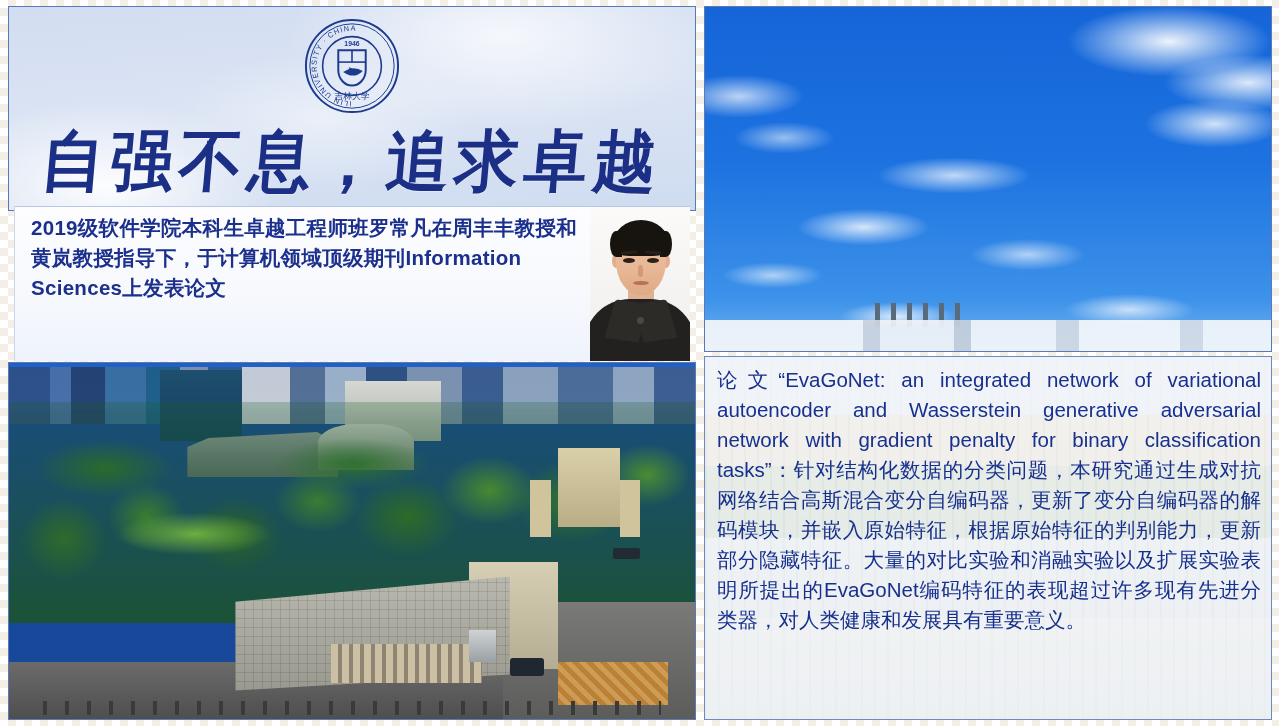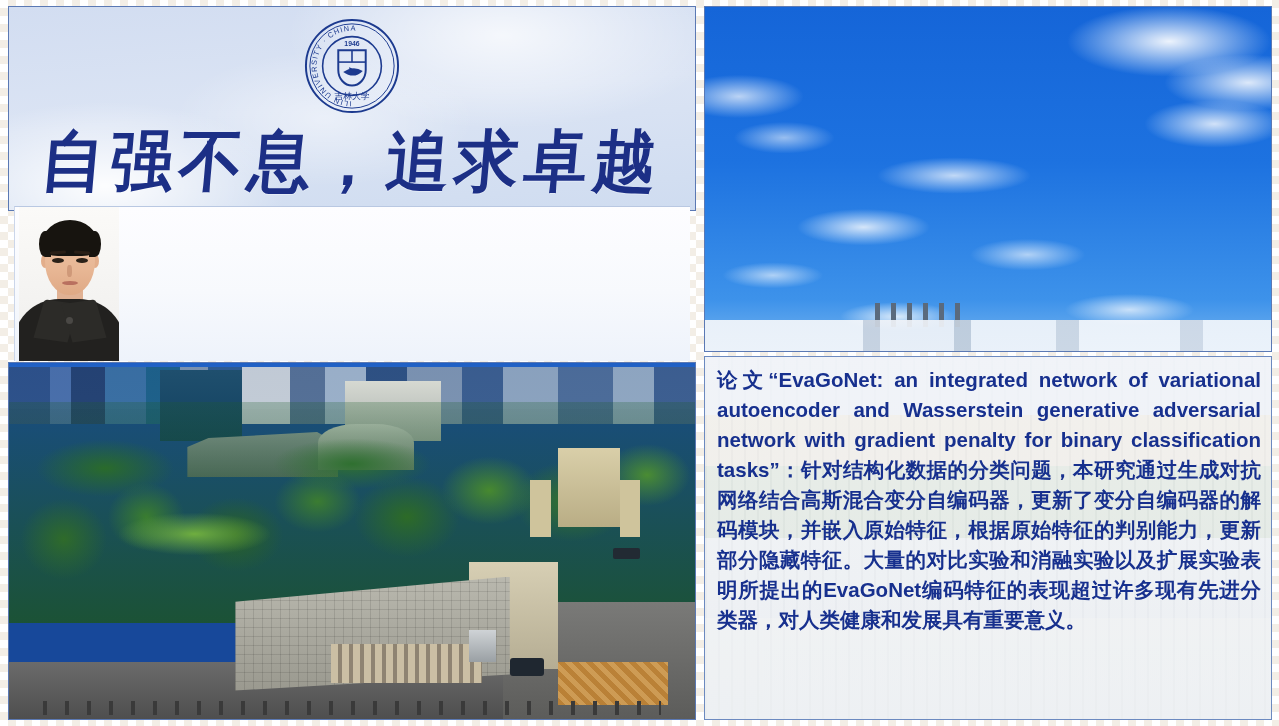--- a/index.html
+++ b/index.html
@@ -293,21 +293,21 @@
         rgba(168,186,150,.38) 30% 50%,
         rgba(226,228,228,.55) 50% 72%,
         rgba(236,236,234,.75) 72% 100%),
       repeating-linear-gradient(90deg, rgba(140,150,165,.18) 0 2px, transparent 2px 13px);
     opacity:.55;
   }
   .abstract-text {
     position:relative;
     padding:8px 10px 0 12px;
     color:#17308e;
-    font-weight:bold;
+    font-weight:normal;
     font-size:20.5px;
     line-height:30px;
     text-align:justify;
     text-justify:inter-word;
     letter-spacing:0;
   }
 </style>
 </head>
 <body>
 
@@ -332,20 +332,21 @@
         <path d="M41,56 q10,-7 20,-1 q-9,9 -20,1 Z" fill="#1c3a8f"></path>
         <path d="M47,52 q6,2 9,6" fill="none" stroke="#1c3a8f" stroke-width="1.4"></path>
         <text x="50" y="84" font-family="Liberation Serif, serif" font-size="9" fill="#1c3a8f" text-anchor="middle">吉林大学</text>
       </svg>
     </div>
 
     <div class="motto">自强不息，追求卓越</div>
   </div>
 
   <div class="caption-card">
+    <div class="caption-text">2019级软件学院本科生卓越工程师班罗常凡在周丰丰教授和黄岚教授指导下，于计算机领域顶级期刊Information Sciences上发表论文</div>
 
     <div class="portrait">
       <div class="p-bg"></div>
       <div class="p-neck"></div>
       <div class="p-suit"></div>
       <div class="p-collarL"></div>
       <div class="p-collarR"></div>
       <div class="p-btn"></div>
       <div class="p-earL"></div>
         <div class="p-earR"></div>

